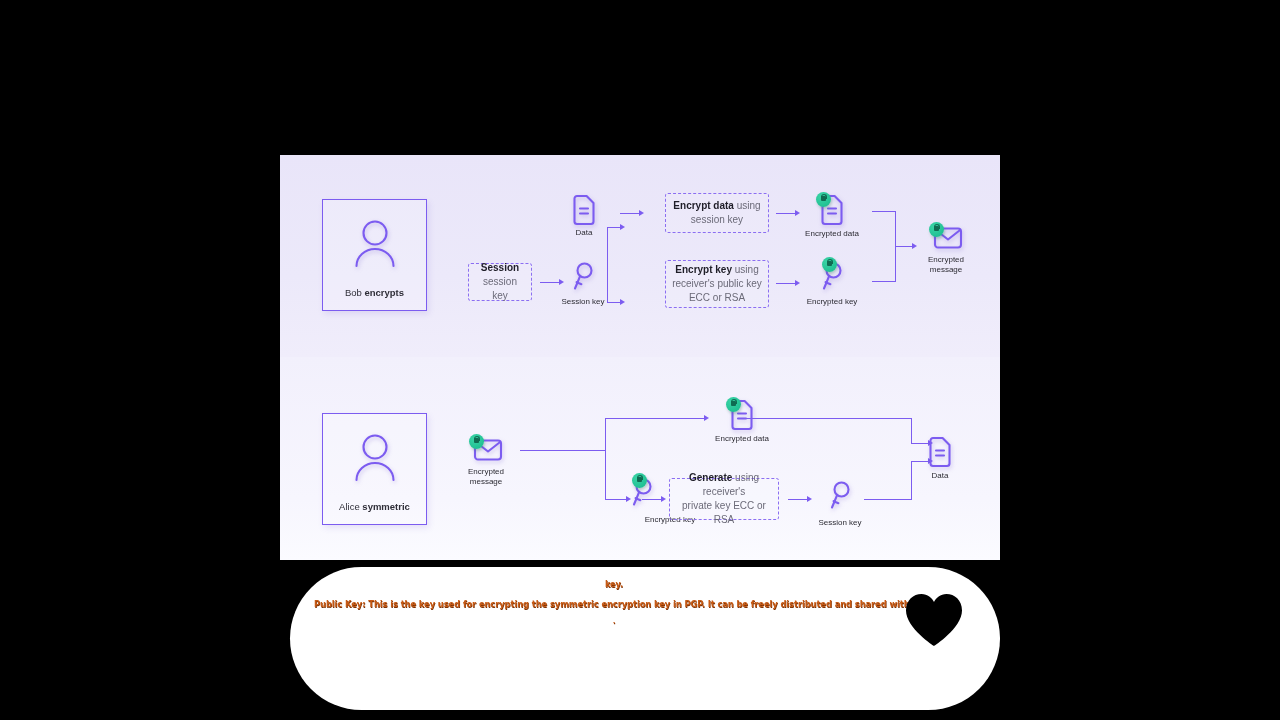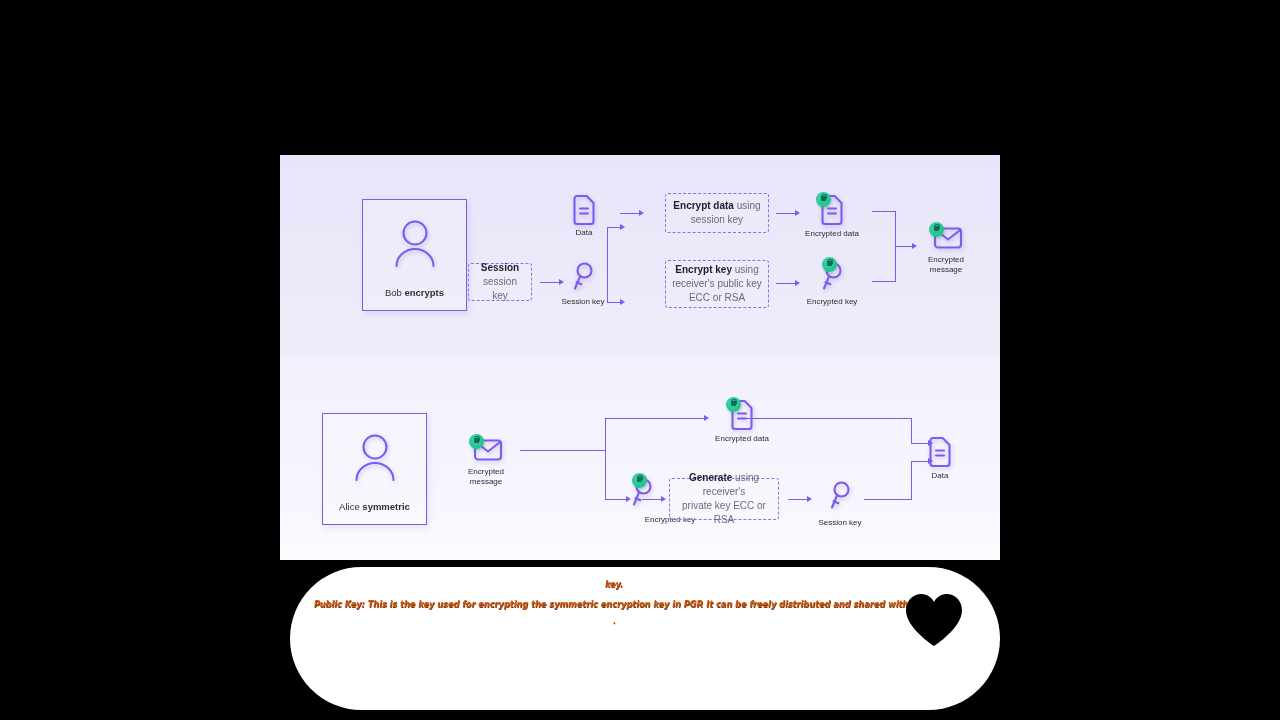--- a/index.html
+++ b/index.html
@@ -110,21 +110,20 @@
   .stroked { fill: none; stroke: #7c5cf0; stroke-width: 2.1; stroke-linecap: round; stroke-linejoin: round; }
   .glyphshadow { filter: drop-shadow(1.5px 2.5px 2px rgba(110,80,200,0.30)); }
 
   
   #pill {
     position: absolute; left: 290px; top: 567px;
     width: 710px; height: 143px;
     background: #ffffff;
     border-radius: 72px;
     overflow: hidden;
-    font-style: italic;
   }
   #pill-text {
     position: absolute; left: 24px; top: 12px;
     width: 600px;
     text-align: center;
   }
   .cap-line {
     font-family: "DejaVu Sans", sans-serif;
     font-weight: 700;
     font-size: 8.4px;
@@ -145,21 +144,21 @@
 </head>
 <body>
 
 <div id="stage">
 
   <div id="diagram">
 
     <div class="band band-top"></div>
     <div class="band band-bottom"></div>
 
-    <div class="person-frame" style="left:42px; top:44px;margin-left:40px;">
+    <div class="person-frame" style="left:42px; top:44px;">
       <div class="person-glyph glyphshadow">
         <svg width="48" height="52" viewBox="0 0 48 52">
           <circle class="stroked" cx="24" cy="15" r="11.5"></circle>
           <path class="stroked" d="M5.5 48 A18.5 17 0 0 1 42.5 48"></path>
         </svg>
       </div>
       <div class="person-label"><span>Bob </span><b>encrypts</b></div>
     </div>
 
     <div class="proc" style="left:188px; top:108px; width:64px; height:38px;">

